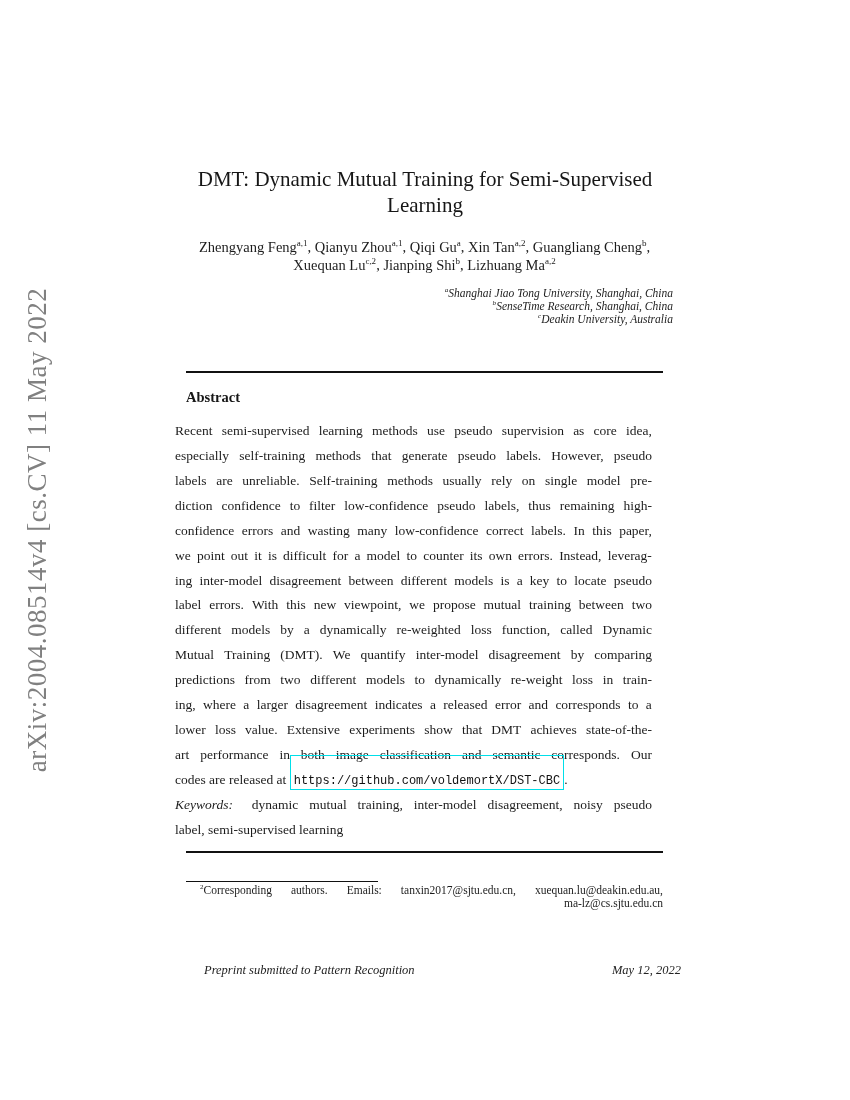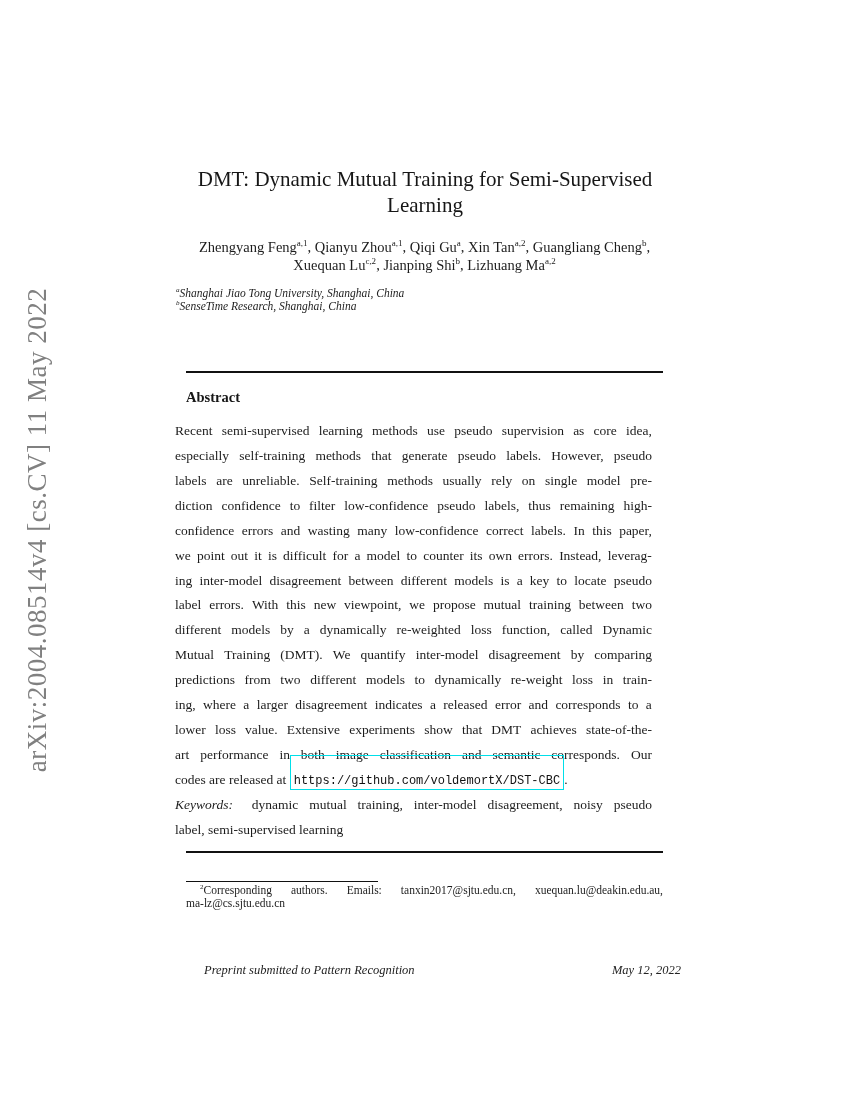--- a/index.html
+++ b/index.html
@@ -48,21 +48,21 @@
   .author-list sup, .affiliations sup, .footnote sup {
     font-size: 62%;
     line-height: 0;
   }
   
   .affiliations {
     position: absolute;
     top: 287px;
     left: 176px;
     width: 497px;
-    text-align: left;
+    text-align: right;
     font-style: italic;
     font-size: 11.5px;
     line-height: 13px;
     color: #222;
   }
   .rule {
     position: absolute;
     left: 186px;
     width: 477px;
     height: 1.5px;
@@ -121,21 +121,21 @@
     position: absolute;
     top: 884px;
     left: 186px;
     width: 477px;
     font-size: 11.5px;
     line-height: 13px;
     color: #1c1c1c;
   }
   .footnote { text-indent: 14px; }
   .footnote.justify-line { text-align: justify; text-align-last: justify; }
-  .footnote-cont { text-indent: 0; }
+  .footnote-cont { text-indent: 0; text-align: right; }
   
   .page-footer {
     position: absolute;
     top: 963px;
     left: 204px;
     width: 477px;
     display: flex;
     justify-content: space-between;
     font-style: italic;
     font-size: 12.5px;
@@ -151,20 +151,21 @@
     <span>arXiv:2004.08514v4  [cs.CV]  11 May 2022</span>
   </div>
 
   <div class="paper-title">DMT: Dynamic Mutual Training for Semi-Supervised Learning</div>
 
   <div class="author-list"><span>Zhengyang Feng</span><sup>a,1</sup>, <span>Qianyu Zhou</span><sup>a,1</sup>, <span>Qiqi Gu</span><sup>a</sup>, <span>Xin Tan</span><sup>a,2</sup>, <span>Guangliang Cheng</span><sup>b</sup>, <span>Xuequan Lu</span><sup>c,2</sup>, <span>Jianping Shi</span><sup>b</sup>, <span>Lizhuang Ma</span><sup>a,2</sup></div>
 
   <div class="affiliations">
       <div><sup>a</sup>Shanghai Jiao Tong University, Shanghai, China</div>
       <div><sup>b</sup>SenseTime Research, Shanghai, China</div>
+      <div><sup>c</sup>Deakin University, Australia</div>
     </div>
 
   <div class="rule rule-top"></div>
 
   <div class="abstract-heading">Abstract</div>
 
   <div class="abstract-body">
       <div class="abs-line">
         <span>Recent</span>
         <span>semi-supervised</span>

